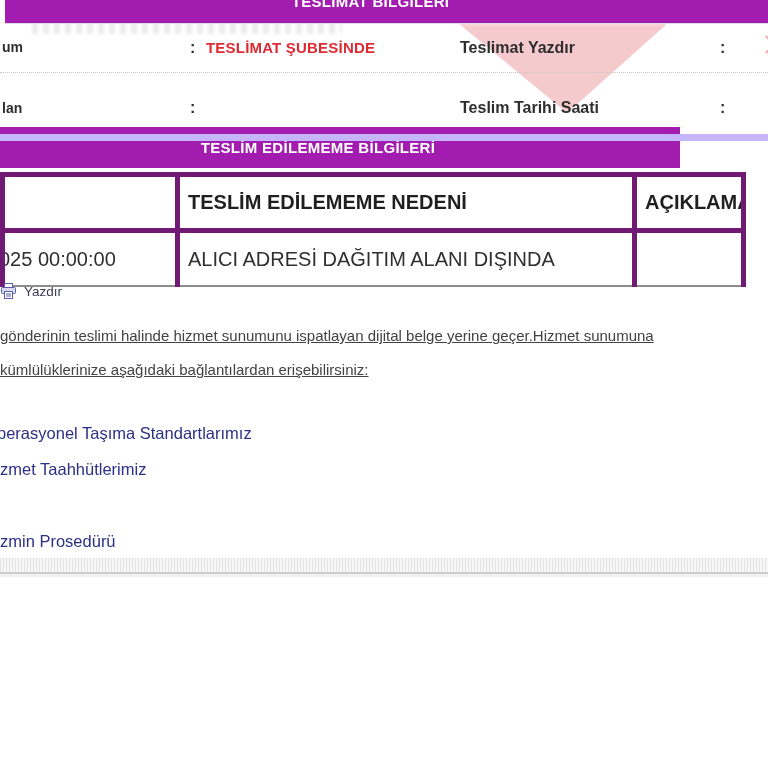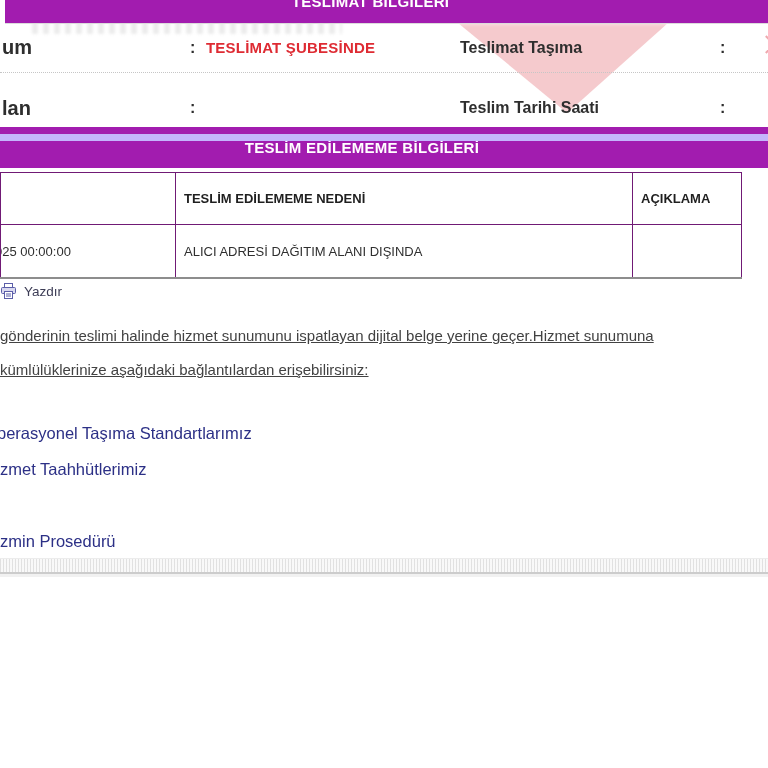--- a/index.html
+++ b/index.html
@@ -4,41 +4,41 @@
 <style>
   html,body{margin:0;padding:0;background:#ffffff;}
   #screen{
     position:relative;width:768px;height:768px;overflow:hidden;background:#ffffff;
     font-family:"Liberation Sans","DejaVu Sans",sans-serif;color:#2e2e2e;
   }
   
   .bluebar{position:absolute;background:#a21caf;overflow:hidden;}
   #bar1{left:5px;top:0;width:763px;height:23px;box-shadow:0 1px 0 #dcdcdc;}
   #bar1 .bartitle{position:absolute;top:-7px;left:0;right:32px;}
-  #bar2{left:0;top:127px;width:768px;height:41px;}
+  #bar2{left:0;top:127px;width:680px;height:41px;}
   #bar2 .bartitle{position:absolute;top:0;left:0;right:44px;height:41px;line-height:41px;}
   .bartitle{text-align:center;color:#ffffff;font-weight:bold;font-size:15px;letter-spacing:.3px;white-space:nowrap;}
   
   #wm-triangle{position:absolute;left:458px;top:23px;width:210px;height:90px;
     background:rgba(222,80,88,.30);clip-path:polygon(0 0,100% 0,52% 100%);filter:blur(2px);z-index:0;}
   #wm-ghost{position:absolute;left:32px;top:20px;width:310px;height:14px;z-index:0;opacity:.16;filter:blur(1.5px);
     background:repeating-linear-gradient(90deg,#8a8a8a 0 6px,transparent 6px 11px);}
   #edge-pink{position:absolute;right:-5px;top:38px;width:11px;height:11px;border-top:2px solid #efa9ae;border-right:2px solid #efa9ae;transform:rotate(45deg);z-index:0;}
   
   .inforow{position:absolute;left:0;width:768px;z-index:1;}
   #row1{top:23px;height:49px;line-height:49px;border-bottom:1px dotted #c6c6c6;}
   #row2{top:82px;height:52px;line-height:52px;border-bottom:7px solid #c4b5fd;}
-  .inforow .frag{position:absolute;left:2px;font-weight:bold;font-size:20px;color:#2e2e2e;}
+  .inforow .frag{position:absolute;left:2px;font-weight:bold;font-size:14px;color:#2e2e2e;}
   .inforow .colon-l{position:absolute;left:190px;font-weight:bold;font-size:16px;color:#2e2e2e;}
   .inforow .val-red{position:absolute;left:206px;font-weight:bold;font-size:15px;color:#de2b33;letter-spacing:.2px;}
   .inforow .label-r{position:absolute;left:460px;font-weight:bold;font-size:16px;color:#2e2e2e;}
   .inforow .colon-r{position:absolute;left:720px;font-weight:bold;font-size:16px;color:#2e2e2e;}
   
   #fail-table{position:absolute;left:0;top:172px;width:741px;border-collapse:collapse;z-index:1;table-layout:fixed;}
-  #fail-table td{border:1px solid #701a75;font-size:13px;color:#2f2f2f;padding:0 0 0 8px;overflow:hidden;white-space:nowrap;}
+  #fail-table td{border:5px solid #701a75;font-size:20px;color:#2f2f2f;padding:0 0 0 8px;overflow:hidden;white-space:nowrap;}
   #fail-table .hrow td{height:51px;font-weight:bold;color:#1f1f1f;}
   #fail-table .drow td{height:52px;border-bottom:2px solid #8d8d8d;}
   #fail-table col.c1{width:175px;} #fail-table col.c2{width:457px;} #fail-table col.c3{width:109px;}
   #fail-table td.datecell{padding-left:0;text-indent:-6px;}
   
   #print-row{position:absolute;left:0;top:283px;width:741px;display:flex;align-items:center;gap:7px;z-index:1;}
   #print-label{font-size:13.5px;color:#3c3c55;}
   
   .para{position:absolute;left:0;width:840px;font-size:15px;color:#424242;text-decoration:underline;white-space:nowrap;z-index:1;}
   #para1{top:327px;} #para2{top:361px;}
@@ -60,21 +60,21 @@
   <div id="edge-pink"></div>
 
   <div id="bar1" class="bluebar">
     <div class="bartitle">TESLİMAT BİLGİLERİ</div>
   </div>
 
   <div id="row1" class="inforow">
     <span class="frag">um</span>
     <span class="colon-l">:</span>
     <span class="val-red">TESLİMAT ŞUBESİNDE</span>
-    <span class="label-r">Teslimat Taşıma</span>
+    <span class="label-r">Teslimat Yazdır</span>
     <span class="colon-r">:</span>
   </div>
 
   <div id="row2" class="inforow">
     <span class="frag">lan</span>
     <span class="colon-l">:</span>
     <span class="label-r">Teslim Tarihi Saati</span>
     <span class="colon-r">:</span>
   </div>
 

